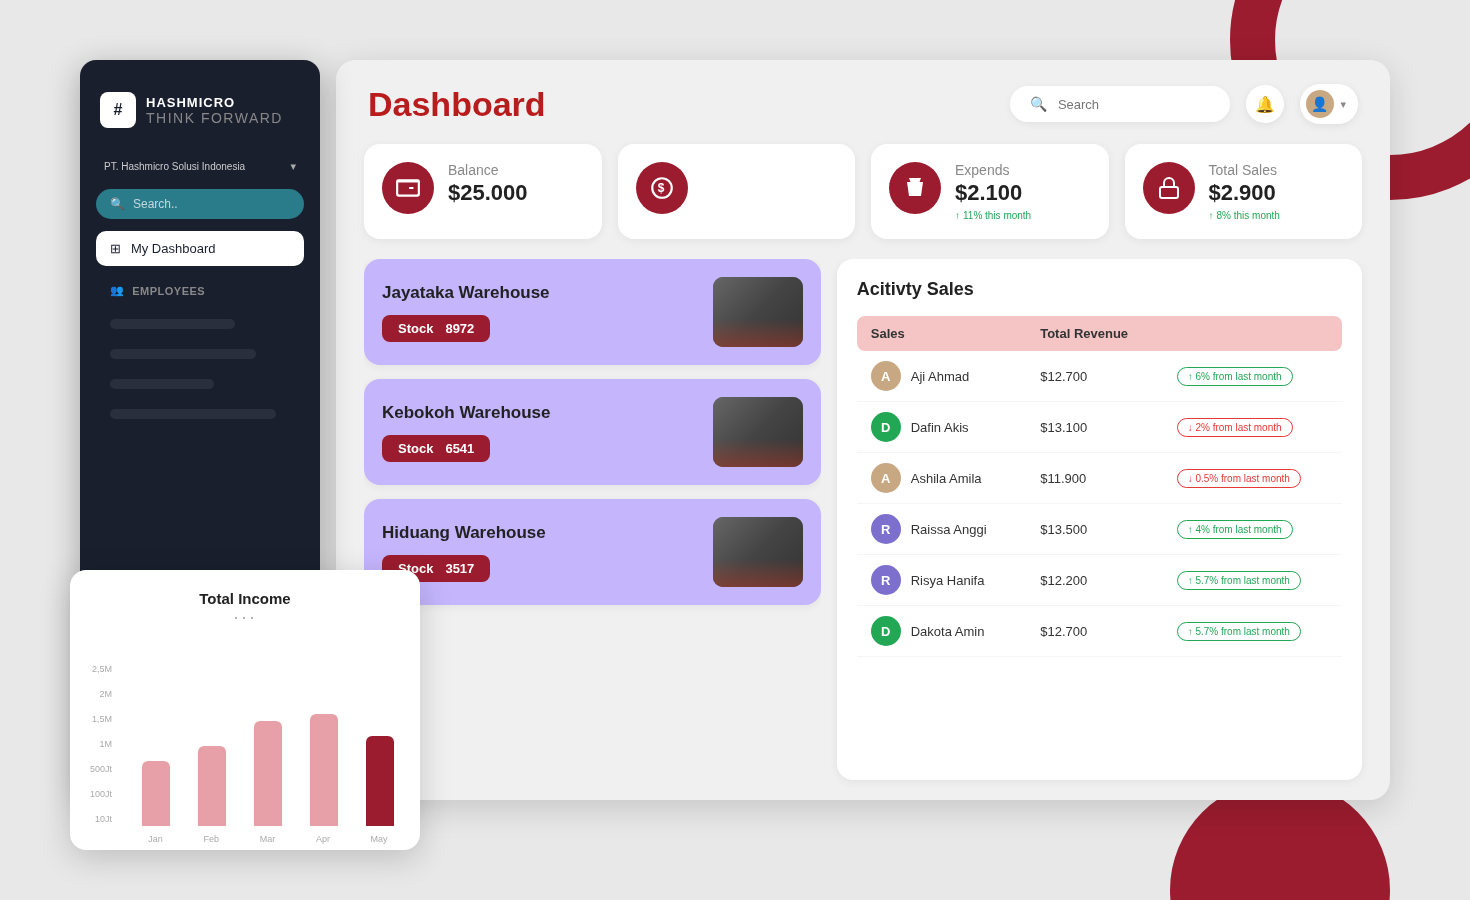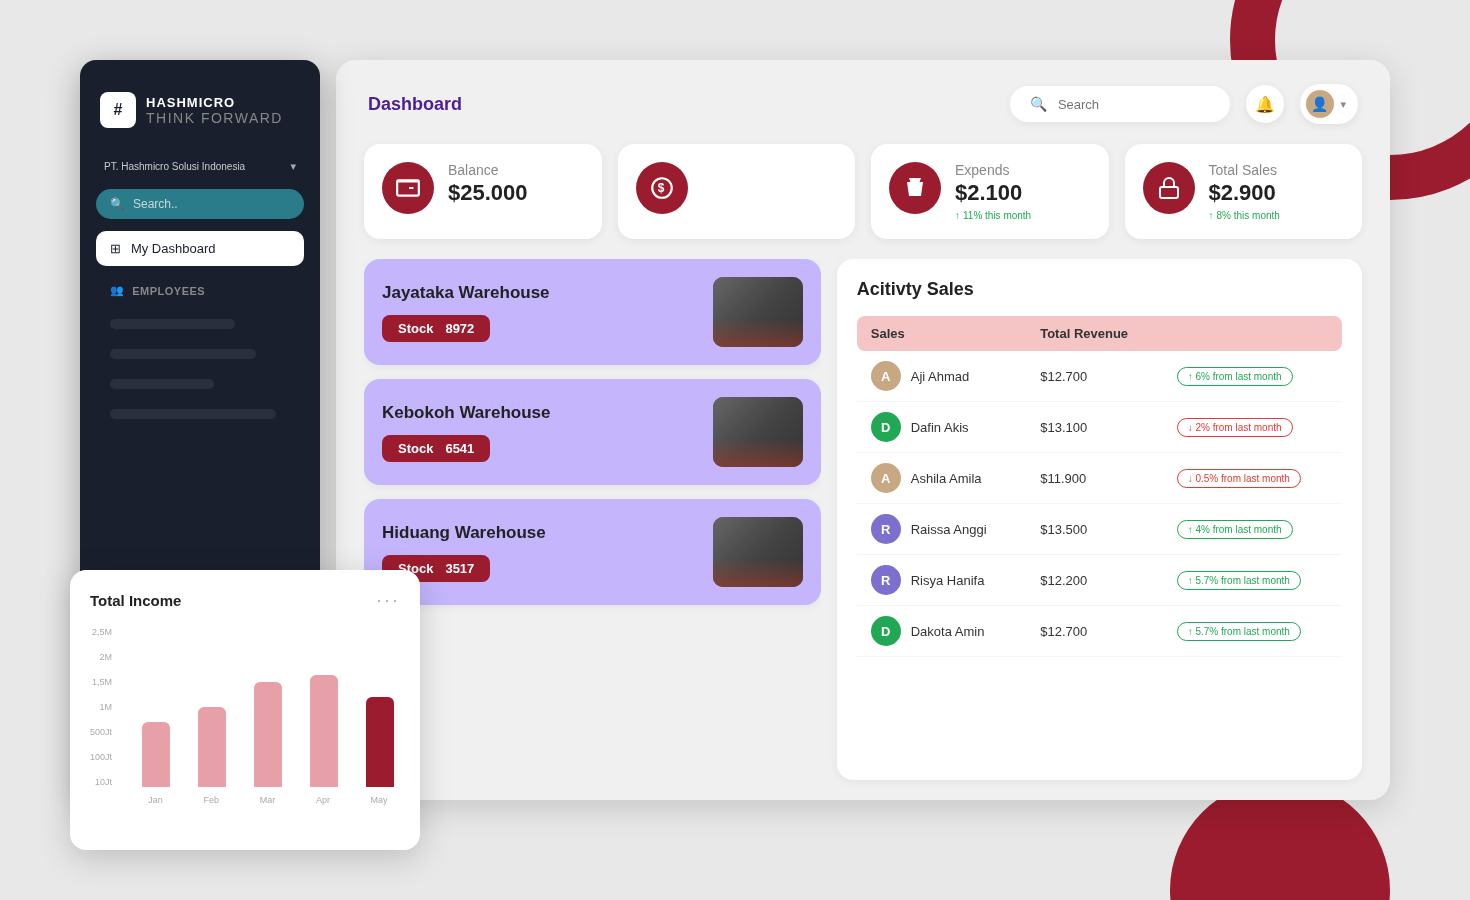--- a/index.html
+++ b/index.html
@@ -196,23 +196,23 @@
     
     .header {
       display: flex;
       align-items: center;
       justify-content: space-between;
       padding: 24px 32px 20px;
       background: #f0f0f0;
     }
 
     .page-title {
-      font-size: 18px;
+      font-size: 34px;
       font-weight: 700;
-      color: #4c1d95;
+      color: #b91c1c;
     }
 
     .header-right {
       display: flex;
       align-items: center;
       gap: 16px;
     }
 
     .search-bar {
       display: flex;
@@ -496,40 +496,41 @@
       padding: 20px;
       box-shadow: 0 8px 32px rgba(0,0,0,0.18);
       z-index: 10;
     }
 
     .chart-header {
       display: flex;
       align-items: center;
       justify-content: space-between;
       margin-bottom: 16px;
+      flex-direction: column;
     }
 
     .chart-title {
       font-size: 15px;
       font-weight: 700;
       color: #222;
     }
 
     .chart-more {
       font-size: 18px;
       color: #aaa;
       cursor: pointer;
       letter-spacing: 2px;
     }
 
     .chart-area {
       display: flex;
       gap: 16px;
       height: 200px;
-      align-items: flex-start;
+      align-items: flex-end;
     }
 
     .chart-y-axis {
       display: flex;
       flex-direction: column;
       justify-content: space-between;
       align-items: flex-end;
       padding-right: 8px;
       height: 180px;
       padding-bottom: 20px;

